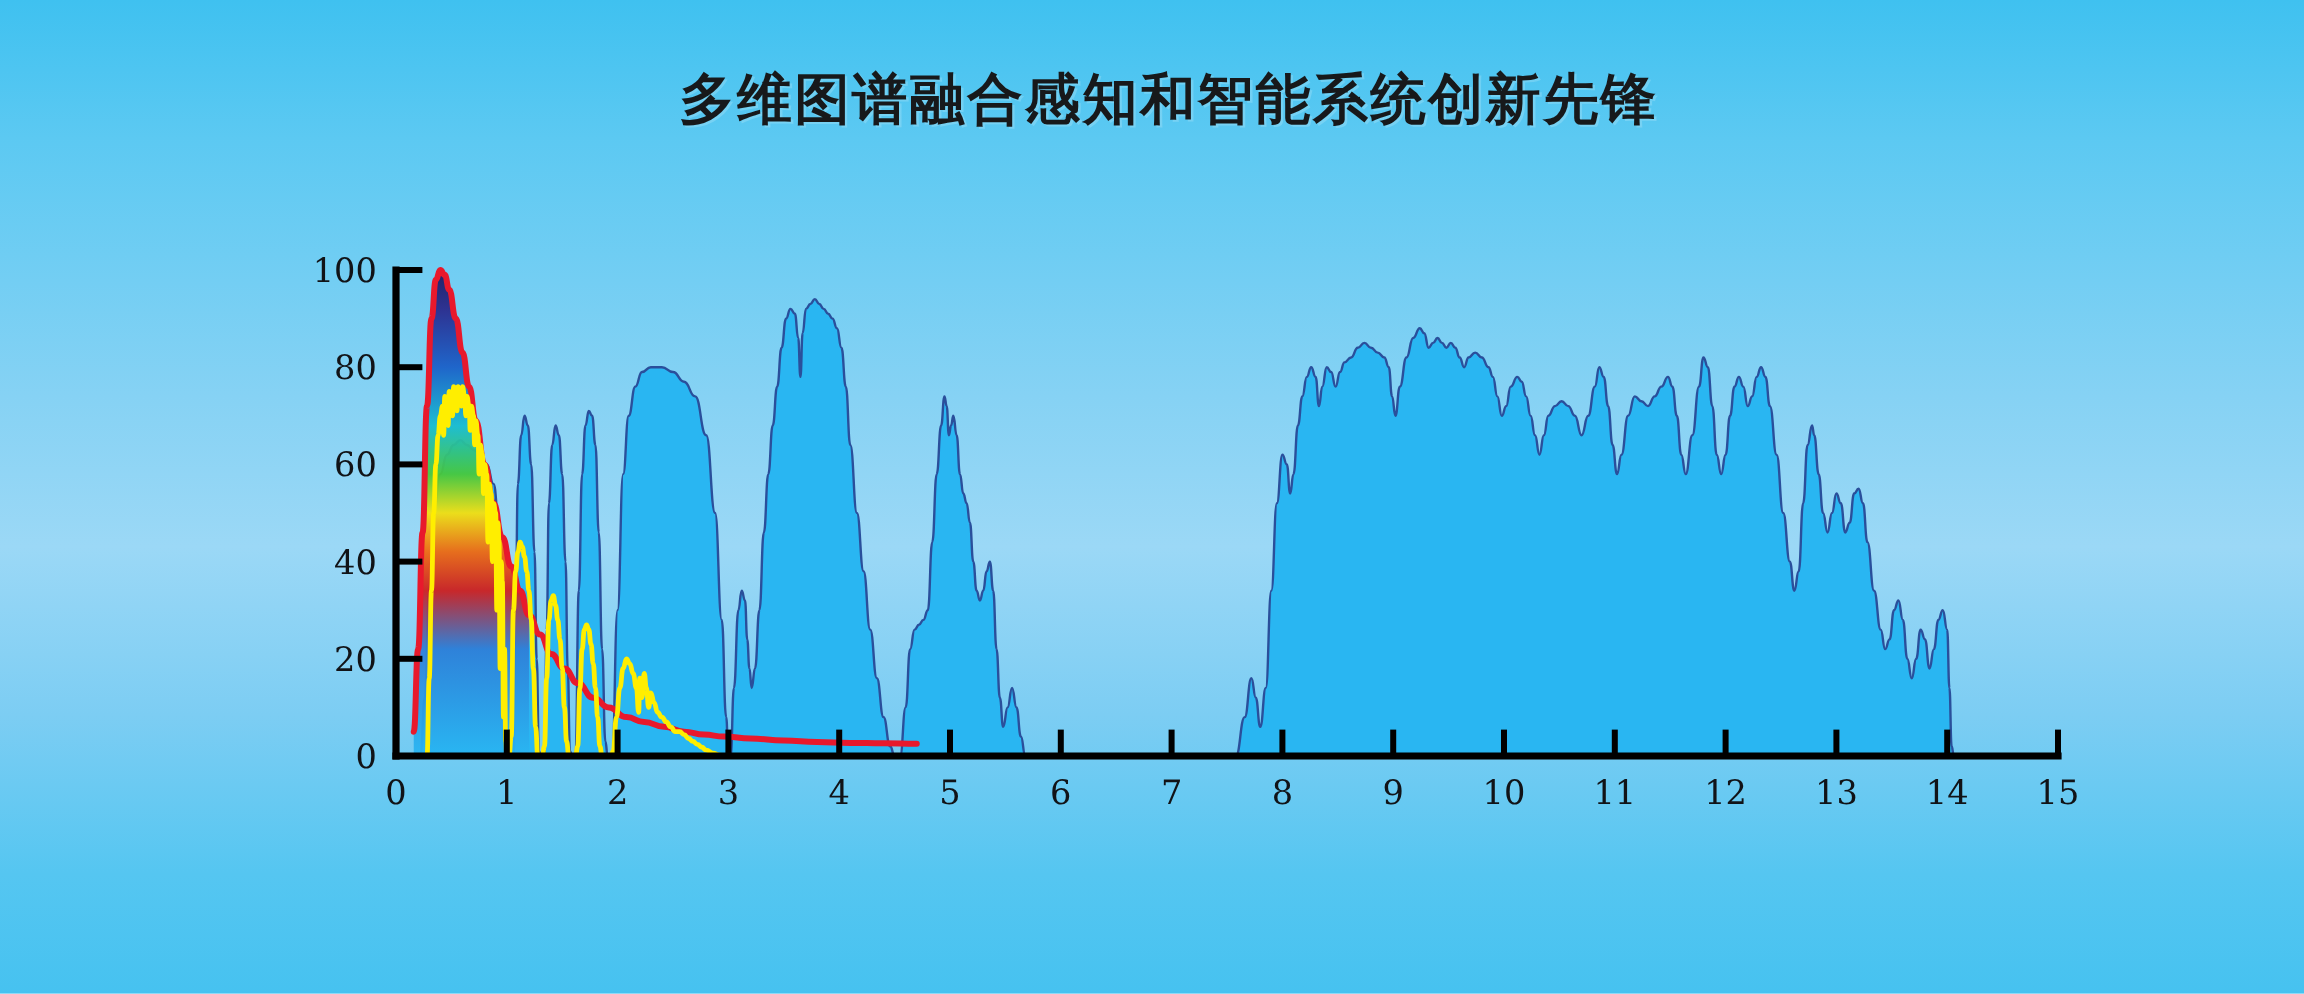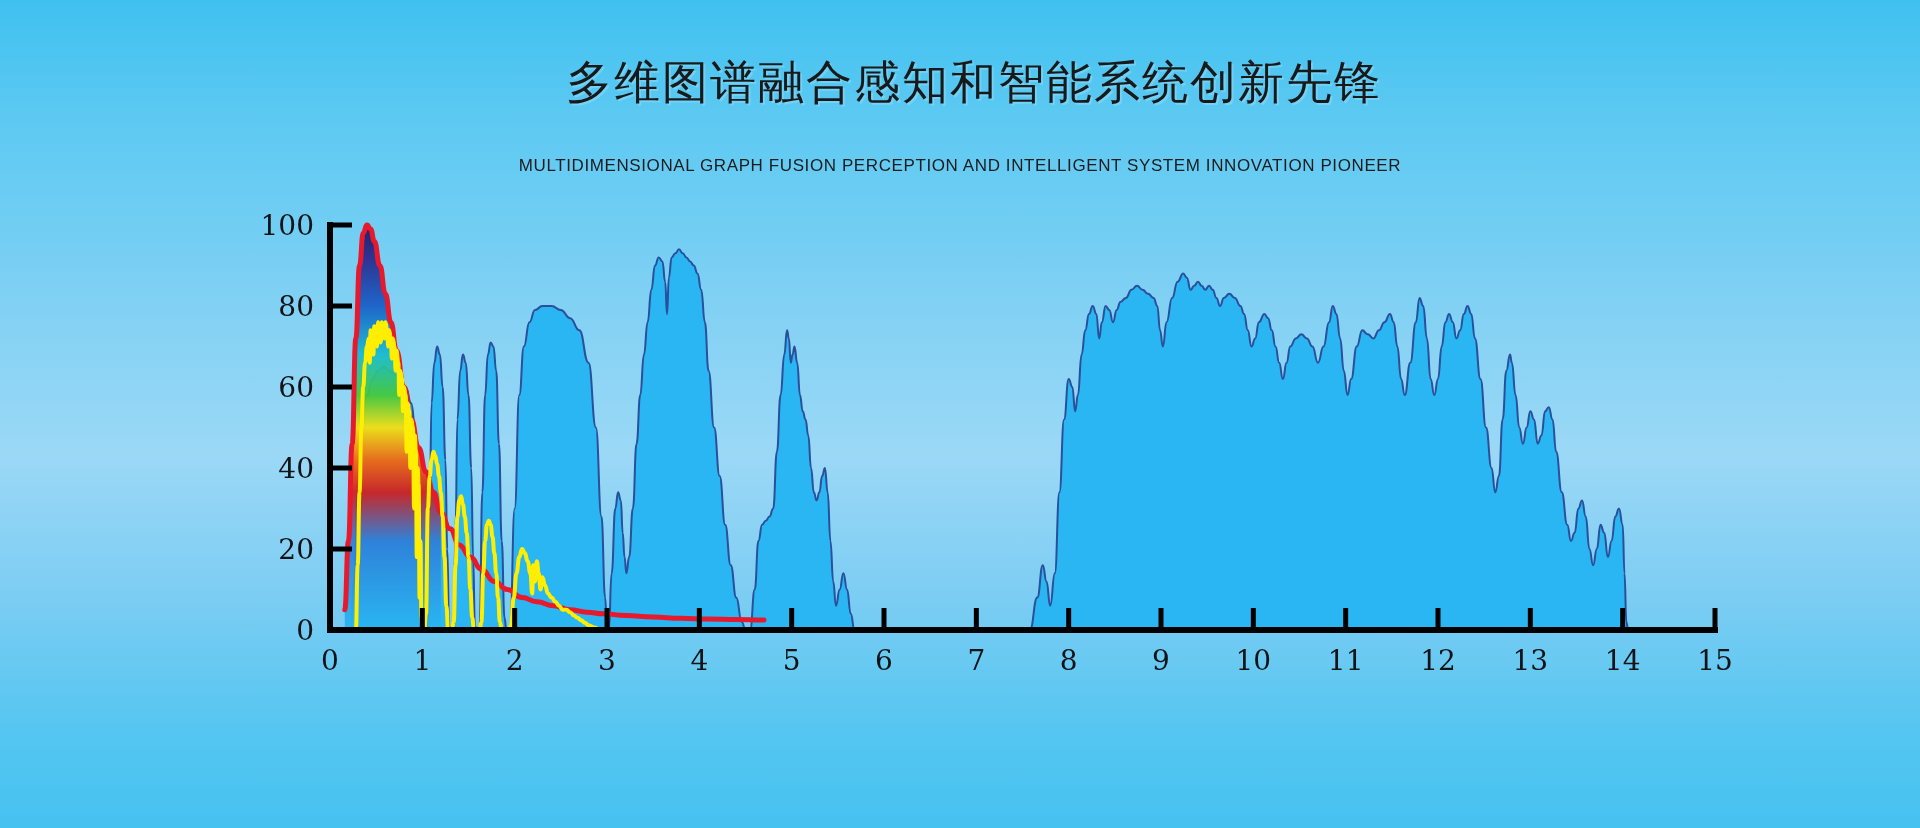--- a/index.html
+++ b/index.html
@@ -16,21 +16,21 @@
       #55c6f1 88%,
       #46c2f0 100%);
     position:relative;
   }
   #stage{position:absolute;inset:0;}
 
   .hdr{position:absolute;left:0;right:0;text-align:center;}
   #title{
     top:52px;
     font-family:"DejaVu Sans","Liberation Sans",sans-serif;
-    font-weight:normal;
+    font-weight:bold;
     font-size:46px;
     letter-spacing:2px;
     color:#17191b;
     text-shadow:2px 2px 0 rgba(255,255,255,0.18);
     white-space:nowrap;
     padding-left:28px;
   }
   #subtitle{
     top:156px;
     font-family:"Liberation Sans",sans-serif;
@@ -59,21 +59,20 @@
   .axis-line{stroke:#000;stroke-width:6;stroke-linecap:square;}
   .tick{stroke:#000;stroke-width:5;stroke-linecap:butt;}
 </style>
 </head>
 <body>
 
 <div id="stage">
 
   <div class="hdr" id="title">多维图谱融合感知和智能系统创新先锋</div>
 
-  <div class="hdr" id="subtitle">MULTIDIMENSIONAL GRAPH FUSION PERCEPTION AND INTELLIGENT SYSTEM INNOVATION PIONEER</div>
 
   <div id="chartwrap">
     <svg id="chart" viewBox="0 0 1920 620" preserveAspectRatio="none">
       <defs>
         <linearGradient id="rainbow" x1="0" y1="1" x2="0" y2="0">
           <stop offset="0.00" stop-color="#29b6f2"></stop>
           <stop offset="0.22" stop-color="#2f7fd8"></stop>
           <stop offset="0.34" stop-color="#d02020"></stop>
           <stop offset="0.42" stop-color="#f06a12"></stop>
           <stop offset="0.50" stop-color="#f5e010"></stop>

